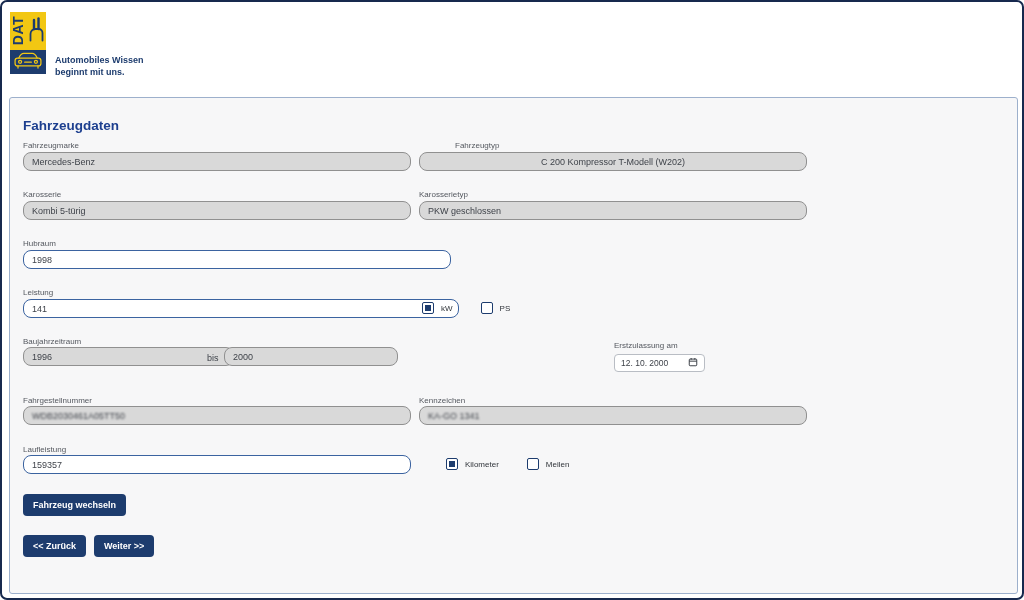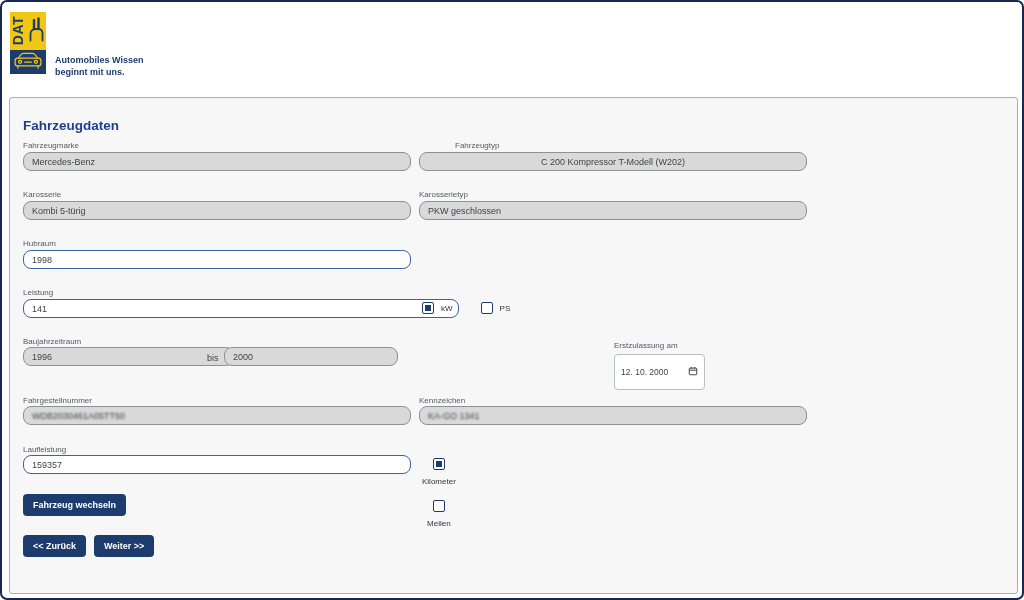--- a/index.html
+++ b/index.html
@@ -68,21 +68,21 @@
   .cbgroup .gap { width: 14px; }
   .cbbox {
     width: 12px; height: 12px; background: #fff;
     border: 1.5px solid #1d3c6e; border-radius: 2px;
     display: inline-flex; align-items: center; justify-content: center;
     cursor: pointer; flex: 0 0 auto;
   }
   .cbbox.checked::after { content: ""; width: 6px; height: 6px; background: #1d3c6e; }
   
   .datefield {
-    position: absolute; width: 91px; height: 36px;
+    position: absolute; width: 91px; height: 18px;
     background: #fff; border: 1px solid #b9bdc4; border-radius: 4px;
     display: flex; align-items: center; justify-content: space-between;
     padding: 0 6px; font-size: 8.5px; color: #3f434a; cursor: pointer;
   }
   
   .btn {
     position: absolute; height: 22px;
     background: #1d3c6e; color: #ffffff;
     font-family: "Liberation Sans", sans-serif;
     font-size: 9px; font-weight: bold;
@@ -138,21 +138,21 @@
     <input class="field dis" style="left: 13px; top: 54px; width: 388px;" readonly="" value="Mercedes-Benz">
     <div class="lbl" style="left:409px; top:43px;margin-left:36px;">Fahrzeugtyp</div>
     <input class="field dis" style="left: 409px; top: 54px; width: 388px; text-align: center;" readonly="" value="C 200 Kompressor T-Modell (W202)">
 
     <div class="lbl" style="left:13px; top:92px;">Karosserie</div>
     <input class="field dis" style="left: 13px; top: 103px; width: 388px;" readonly="" value="Kombi 5-türig">
     <div class="lbl" style="left:409px; top:92px;">Karosserietyp</div>
     <input class="field dis" style="left: 409px; top: 103px; width: 388px;" readonly="" value="PKW geschlossen">
 
     <div class="lbl" style="left:13px; top:141px;">Hubraum</div>
-    <input class="field en" style="left: 13px; top: 152px; width: 388px;" value="1998">
+    <input class="field en" style="left: 13px; top: 152px; width: 428px;" value="1998">
 
     <div class="lbl" style="left:13px; top:190px;">Leistung</div>
     <input class="field en" style="left: 13px; top: 201px; width: 436px;" value="141">
     <div class="cbgroup" style="left:412px; top:204px;">
       <span class="cbbox checked"></span>
       <span>kW</span>
       <span class="gap"></span>
       <span class="cbbox"></span>
       <span>PS</span>
     </div>
@@ -177,21 +177,21 @@
     <div class="field dis" style="left:13px; top:308px; width:388px;">
       <span class="blurred">WDB2030461A05TT50</span>
     </div>
     <div class="lbl" style="left:409px; top:298px;">Kennzeichen</div>
     <div class="field dis" style="left:409px; top:308px; width:388px;">
       <span class="blurred">KA-GO 1341</span>
     </div>
 
     <div class="lbl" style="left:13px; top:347px;">Laufleistung</div>
     <input class="field en" style="left: 13px; top: 357px; width: 388px;" value="159357">
-    <div class="cbgroup" style="left:412px; top:360px;flex-direction:column;">
+    <div class="cbgroup" style="left:436px; top:360px;">
       <span class="cbbox checked"></span>
       <span>Kilometer</span>
       <span class="gap"></span>
       <span class="cbbox"></span>
       <span>Meilen</span>
     </div>
 
     <span class="badge" style="left:95px; top:398px;">1</span>
     <button class="btn" style="left:13px; top:396px;">Fahrzeug wechseln</button>
 

